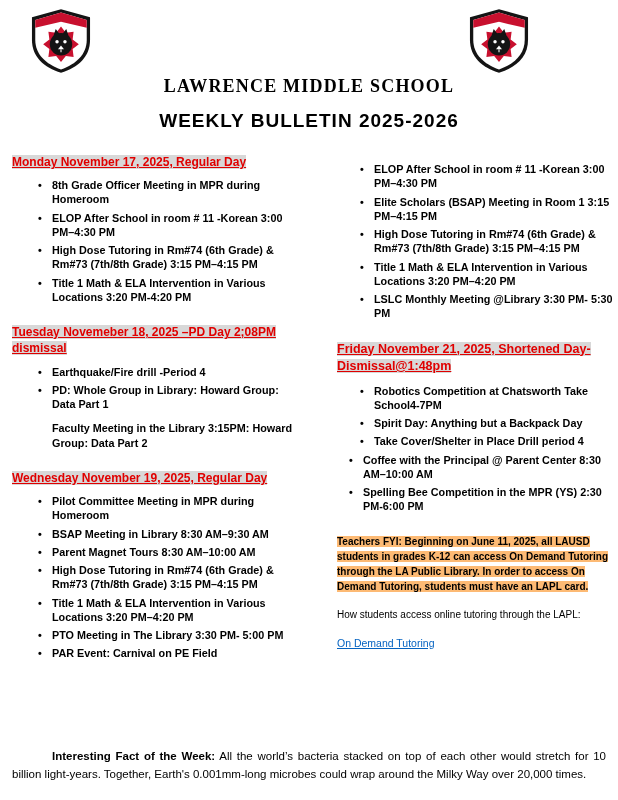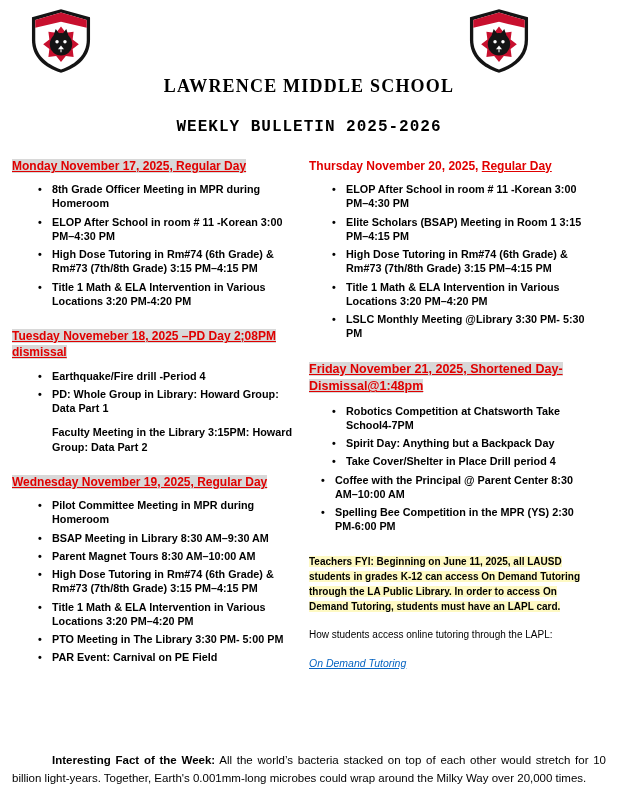--- a/index.html
+++ b/index.html
@@ -13,26 +13,26 @@
   
   .header { position:relative; padding-top:76px; text-align:center; }
   .logo { position:absolute; top:8px; width:66px; height:66px; }
   .logo.left { left:28px; }
   .logo.right { right:86px; }
   .school-name {
     font-family:"Liberation Serif", serif; font-size:18px; font-weight:bold;
     letter-spacing:1.2px; margin:0;
   }
   .bulletin-title {
-    font-family:Liberation Mono, monospace; font-size:16px; font-weight:bold;
-    letter-spacing:1px; margin:21px 0 0;
+    font-family:Liberation Sans, sans-serif; font-size:19px; font-weight:bold;
+    letter-spacing:1px; margin:13px 0 0;
   }
 
   
-  .columns { display:flex; gap:5px; padding:0 12px; margin-top:22px; min-height:576px; align-items:flex-start; }
+  .columns { display:flex; gap:33px; padding:0 12px; margin-top:22px; min-height:576px; align-items:flex-start; }
   .col-left { width:292px; flex:0 0 292px; }
   .col-right { width:279px; flex:0 0 279px; }
 
   .day { margin-bottom:20px; }
   .day-heading { color:#e00000; font-weight:bold; font-size:12px; line-height:1.35; }
   .day-heading.friday { font-size:12.5px; line-height:1.4; }
   .u  { text-decoration:underline; }
   .hl { background:#d8d8d8; }
 
   ul.items { list-style:none; margin:8px 0 0; padding:0 0 0 40px; }
@@ -40,24 +40,24 @@
   ul.items li {
     position:relative; margin-bottom:4px;
     font-size:10.8px; font-weight:bold; line-height:1.32;
   }
   ul.items li::before { content:"\2022"; position:absolute; left:-14px; top:0; }
   ul.items li.outdent { margin-left:-11px; }
 
   .plain-line { margin:10px 0 0 40px; font-size:10.8px; font-weight:bold; line-height:1.32; }
 
   .fyi { margin:16px 0 0; font-size:10px; font-weight:bold; line-height:1.5; }
-  .hl-yellow { background:#fef9c3; }
+  .hl-yellow { background:#fdba74; }
   .instruction { margin:14px 0 0; font-size:10px; line-height:1.4; }
   .link-line { margin:11px 0 0; }
-  a.tutoring-link { color:#0563c1; font-size:10.5px; text-decoration:underline;font-style:italic; }
+  a.tutoring-link { color:#0563c1; font-size:10.5px; text-decoration:underline; }
 
   .footer { padding:0 12px; margin-top:18px; }
   .fact { margin:0; font-size:11.5px; line-height:1.55; text-align:justify; }
   .fact b { font-weight:bold;padding-left:40px; }
 </style>
 </head>
 <body>
 
 <div class="page">
 
@@ -134,23 +134,20 @@
           <li>PTO Meeting in The Library 3:30 PM- 5:00 PM</li>
           <li>PAR Event: Carnival on PE Field</li>
         </ul>
       </section>
 
     </div>
 
     <div class="col-right">
 
       <section class="day">
-        <div class="day-heading">
-          <span>Thursday November 20, 2025, </span><span class="u">Regular Day</span>
-        </div>
         <ul class="items">
           <li>ELOP After School in room # 11 -Korean 3:00 PM–4:30 PM</li>
           <li>Elite Scholars (BSAP) Meeting in Room 1 3:15 PM–4:15 PM</li>
           <li>High Dose Tutoring in Rm#74 (6th Grade) &amp; Rm#73 (7th/8th Grade) 3:15 PM–4:15 PM</li>
           <li>Title 1 Math &amp; ELA Intervention in Various Locations 3:20 PM–4:20 PM</li>
           <li>LSLC Monthly Meeting @Library 3:30 PM- 5:30 PM</li>
         </ul>
       </section>
 
       <section class="day">

